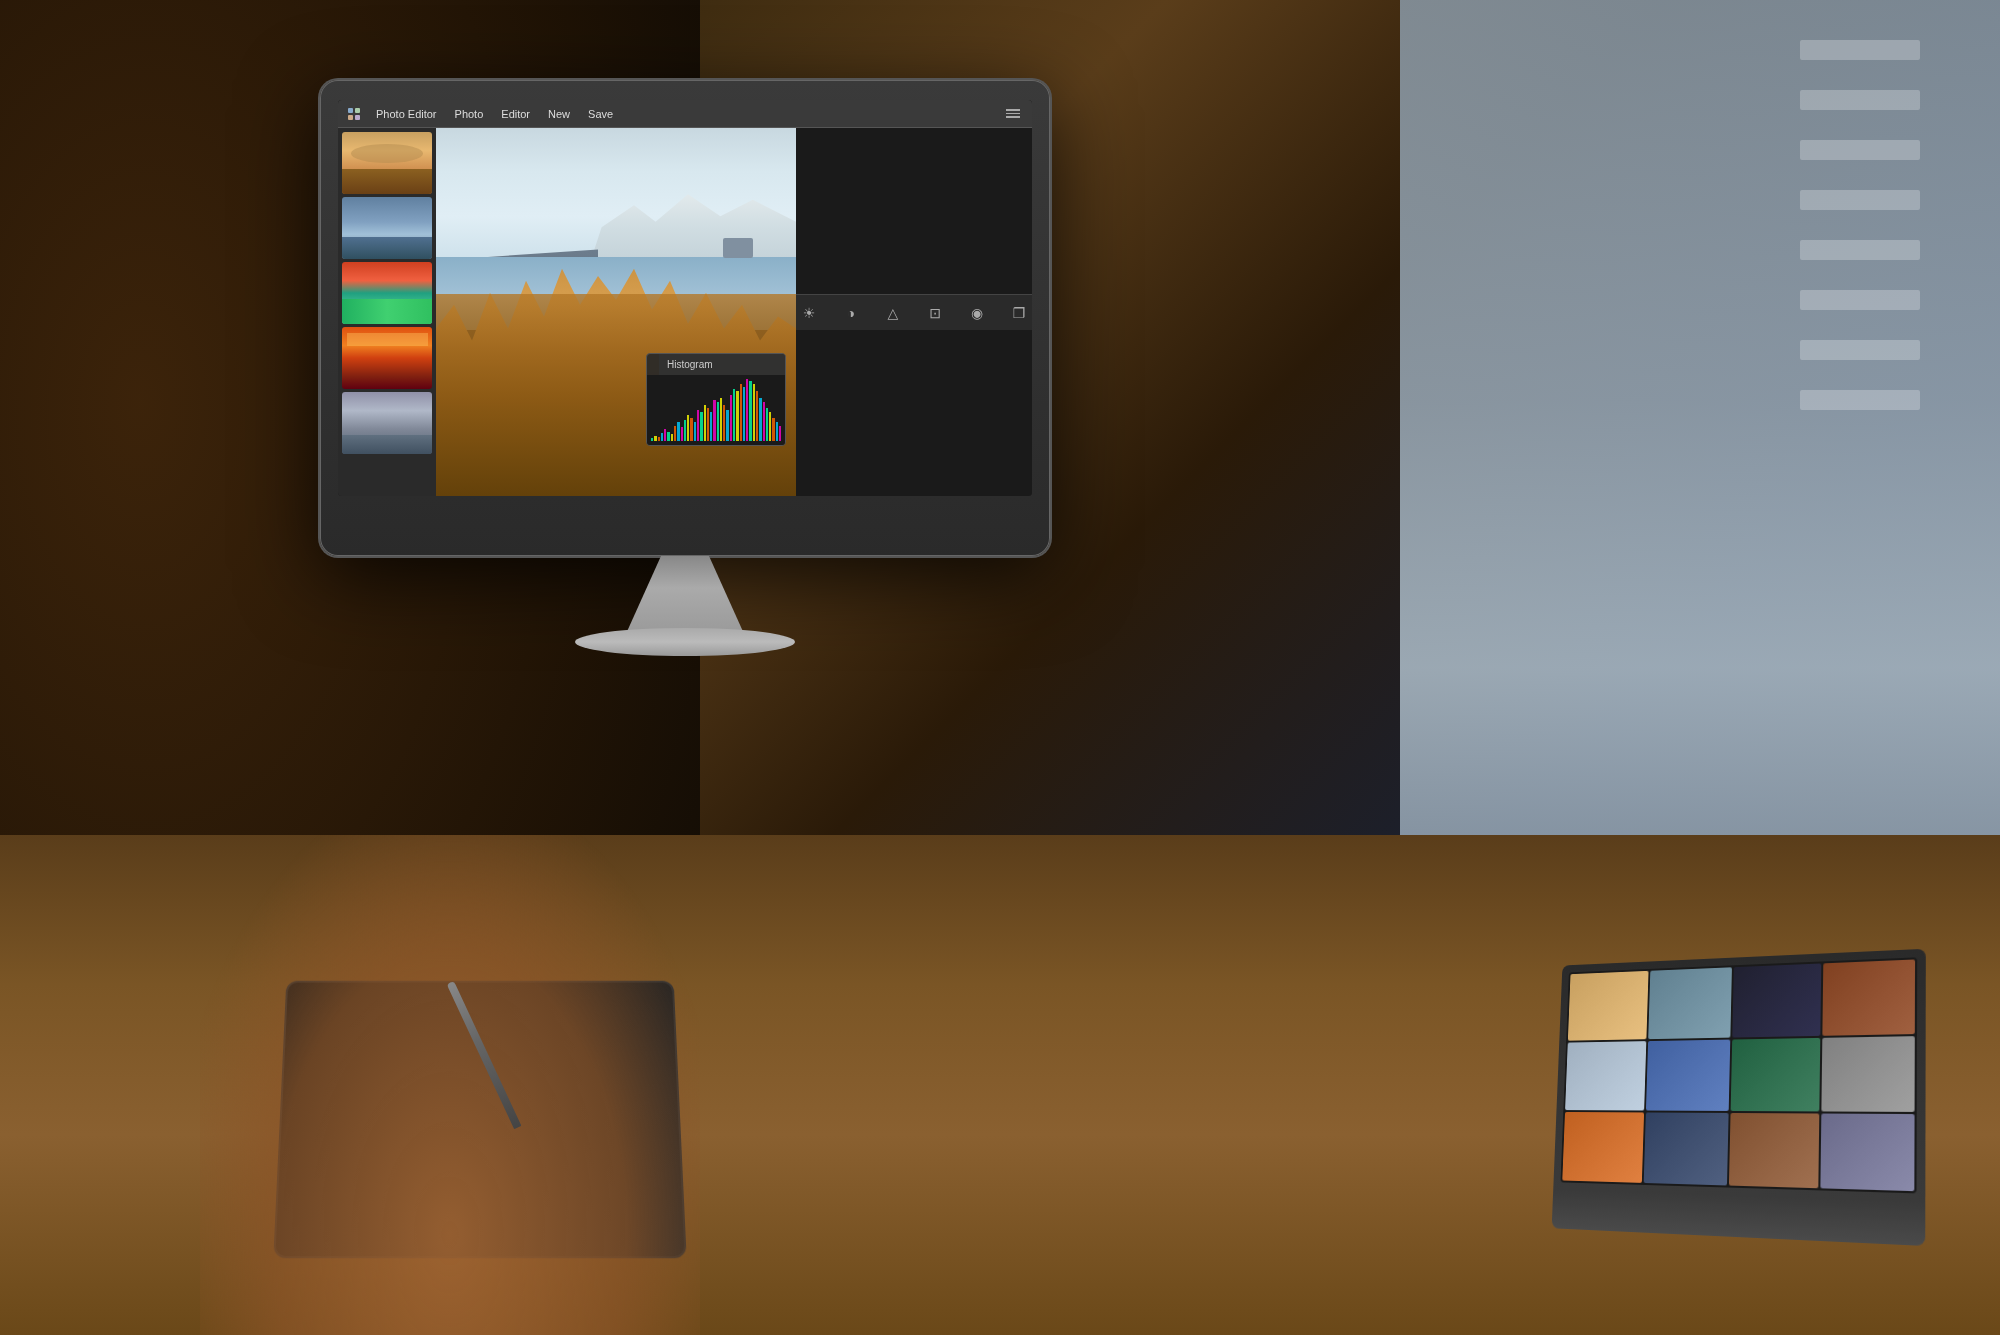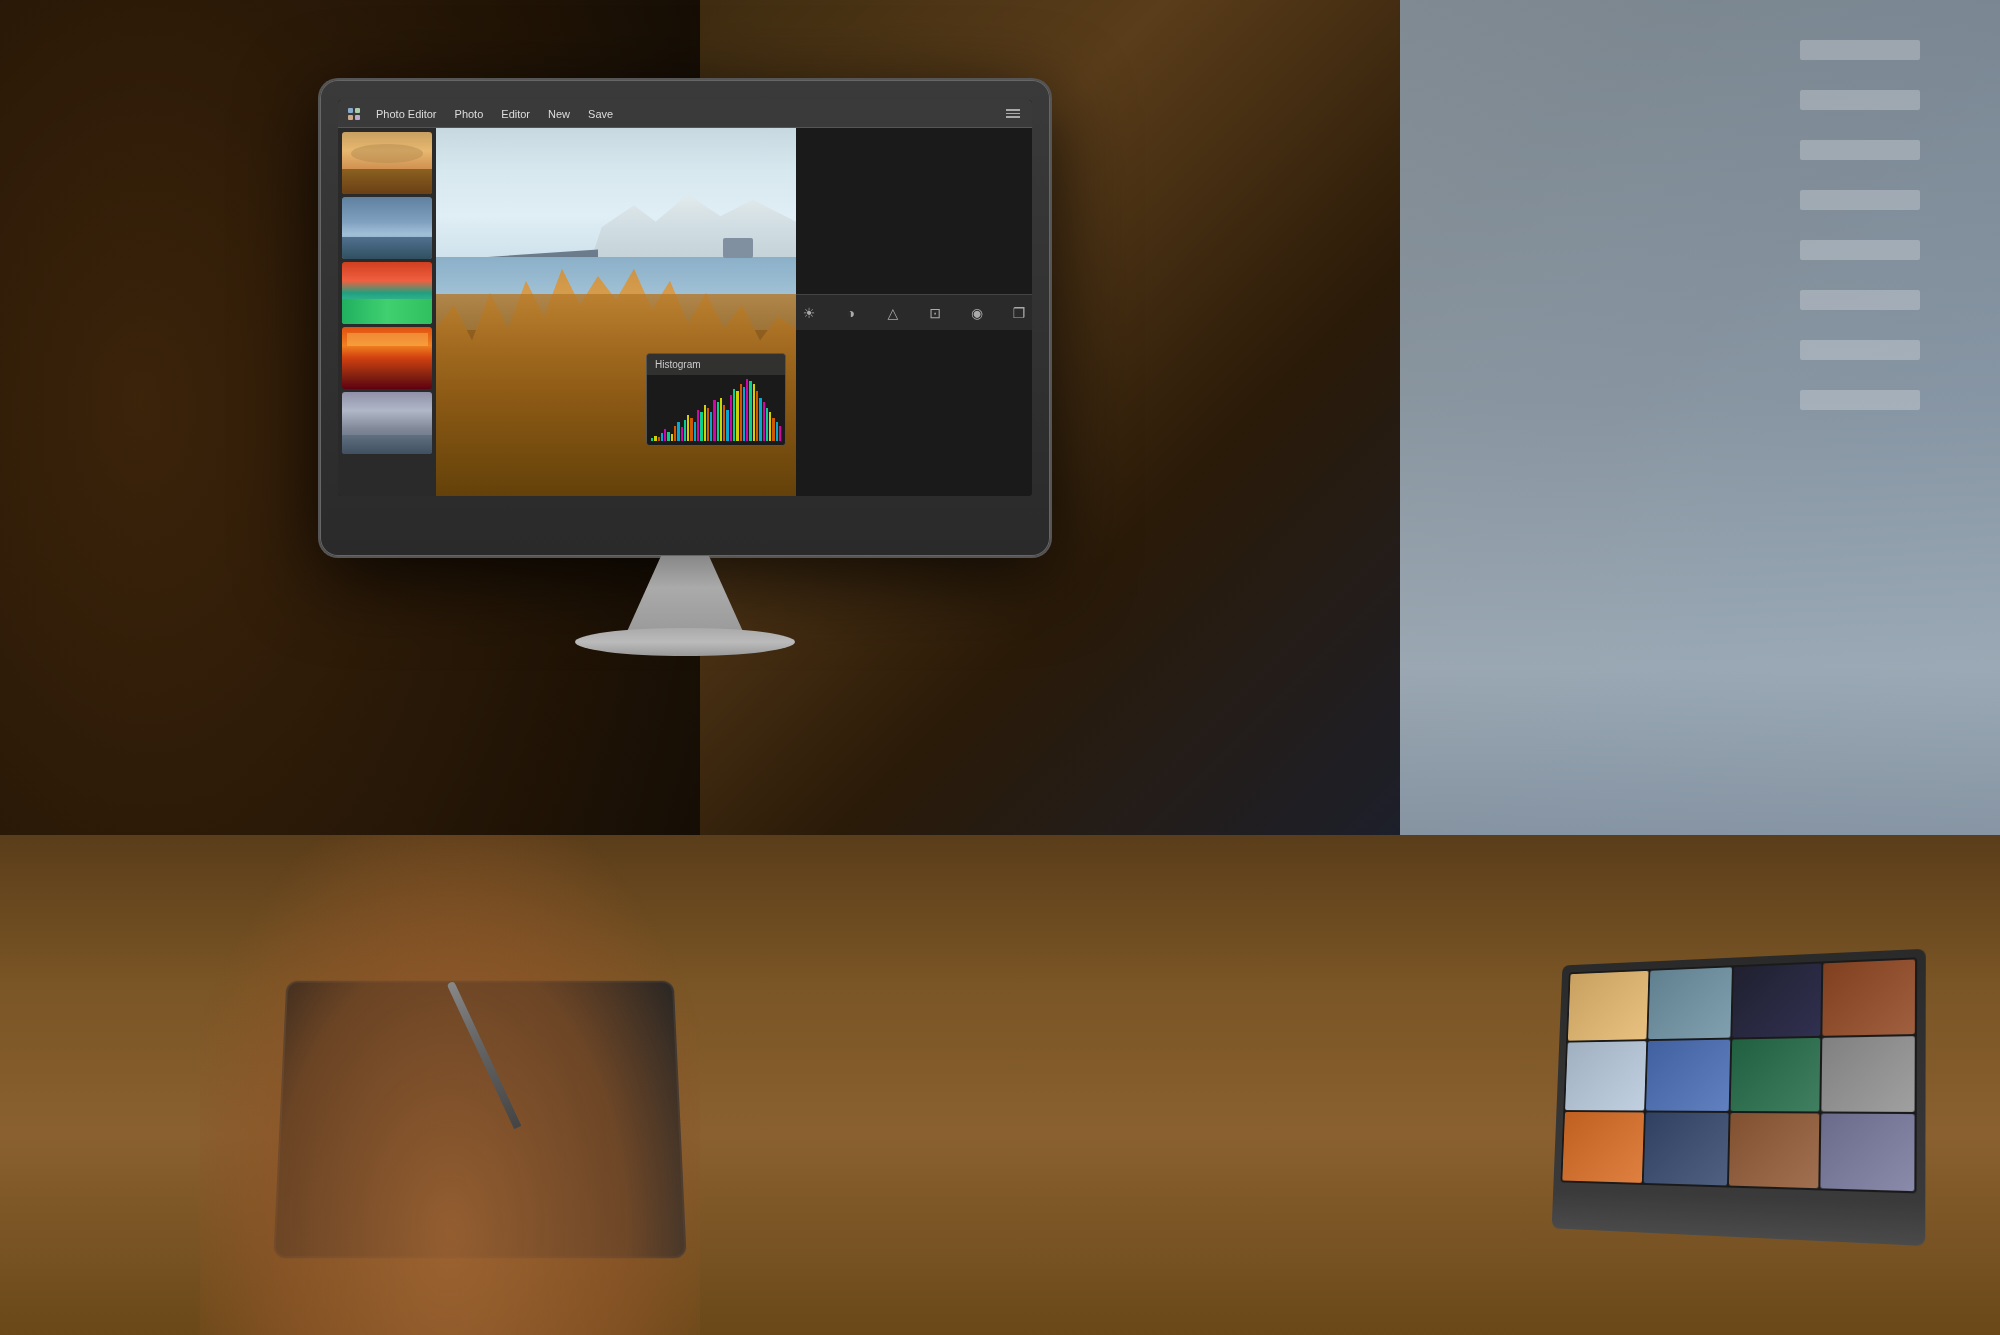--- a/index.html
+++ b/index.html
@@ -328,20 +328,21 @@
       border: 1px solid #555;
       border-radius: 4px;
       overflow: hidden;
     }
 
     .histogram-title {
       padding: 5px 8px;
       font-size: 10px;
       color: #ccc;
       background: rgba(50,50,50,0.9);
+      margin-left: 12px;
     }
 
     .histogram-chart {
       height: 70px;
       padding: 4px;
       position: relative;
       background: #1a1a1a;
     }
 
     .histogram-bars {

